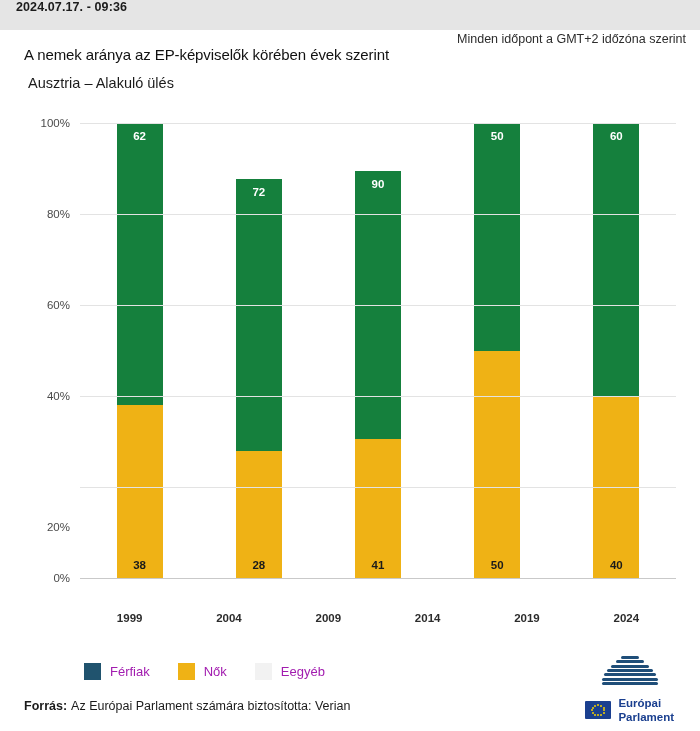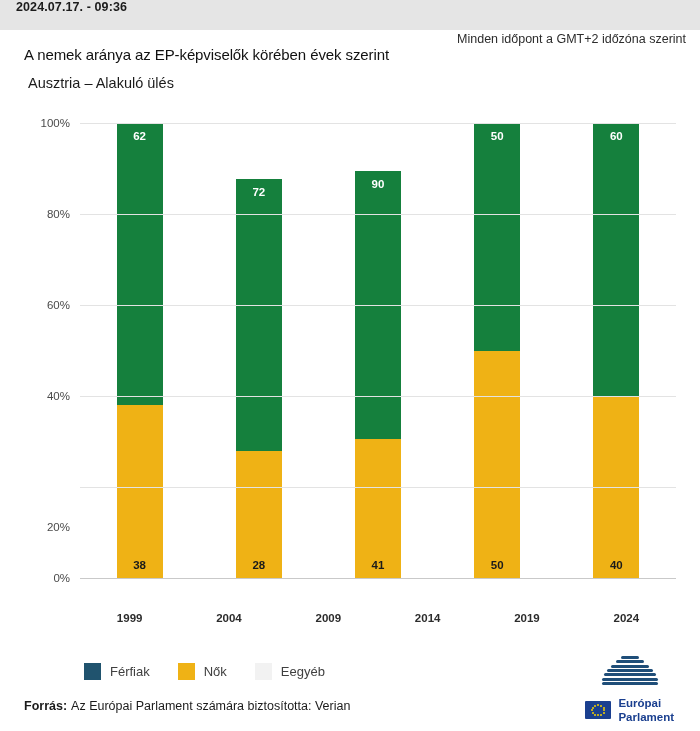--- a/index.html
+++ b/index.html
@@ -160,21 +160,21 @@
     top: 663px;
     display: flex;
     align-items: center;
     gap: 28px;
   }
   .legend-item {
     display: flex;
     align-items: center;
     gap: 9px;
     font-size: 13px;
-    color: #404040;
+    color: #a21caf;
   }
   .swatch {
     width: 17px;
     height: 17px;
     display: inline-block;
   }
   .sw-male   { background: #20536e; }
   .sw-female { background: #efb215; }
   .sw-other  { background: #f2f2f2; }
 

